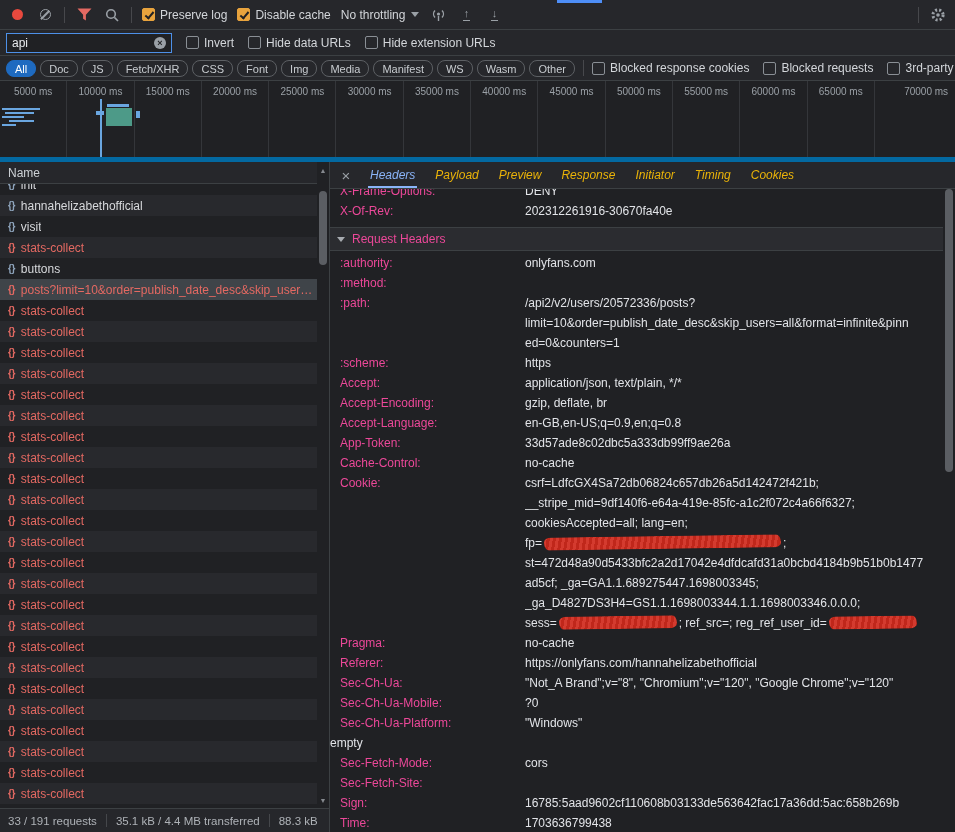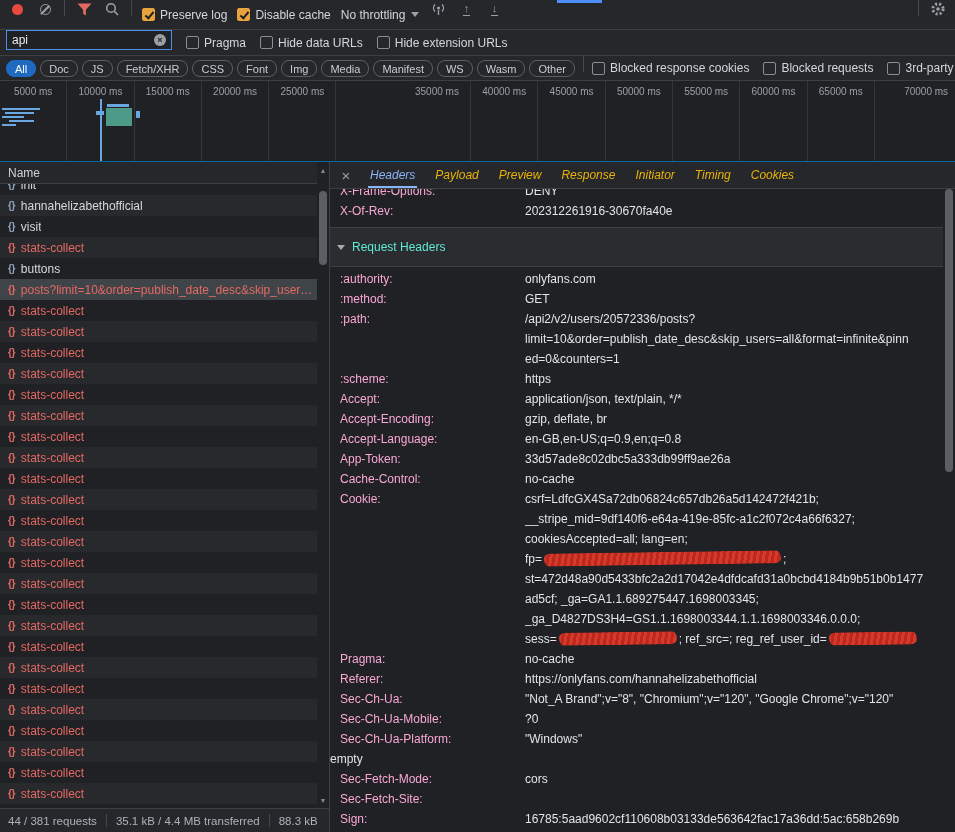--- a/index.html
+++ b/index.html
@@ -2,21 +2,21 @@
 <html><head>
 <meta charset="utf-8">
 <style>
   * { margin:0; padding:0; box-sizing:border-box; }
   html,body { width:955px; height:832px; background:#202124; overflow:hidden;
               font-family:"Liberation Sans", sans-serif; color:#dfe1e5; }
   .devtools { position:relative; width:955px; height:832px; display:flex; flex-direction:column; font-size:12px; }
 
   .top-accent { position:absolute; left:557px; top:0; width:45px; height:3px; background:#4e8ef7; z-index:10; }
 
-  .bar { display:flex; background:#26272b; border-bottom:1px solid #3c4043; flex:0 0 auto; }
+  .bar { display:flex; align-items:center; background:#26272b; border-bottom:1px solid #3c4043; flex:0 0 auto; }
   .toolbar1 { height:30px; padding:0 8px; gap:10px; }
   .toolbar2 { height:26px; padding:0 6px; gap:14px; }
   .toolbar3 { height:25px; padding:0 6px; gap:8px; overflow:hidden; }
   .spacer { flex:1; }
   .vdiv { width:1px; height:16px; background:#47484c; flex:0 0 auto; }
 
   .tb-icon { display:flex; align-items:center; justify-content:center; width:18px; height:18px; flex:0 0 auto; }
   .rec-dot { width:11px; height:11px; border-radius:50%; background:#e8493e; }
   .clear-glyph { width:11px; height:11px; border:1.5px solid #9aa0a6; border-radius:50%; position:relative; display:inline-block; }
   .clear-glyph::after { content:""; position:absolute; width:12px; height:1.5px; background:#9aa0a6; top:4px; left:-2px; transform:rotate(-45deg); }
@@ -34,21 +34,21 @@
 
   .filter-input { width:166px; height:20px; border:1px solid #4d90e8; background:#202124; display:flex; align-items:center; padding:0 5px; gap:5px; flex:0 0 auto; }
   .filter-text { flex:1; color:#e8eaed; }
   .input-clear { width:12px; height:12px; border-radius:50%; background:#9aa0a6; color:#202124; font-size:9px; line-height:12px; text-align:center; font-weight:bold; }
 
   .chips { display:flex; align-items:center; gap:4px; }
   #more-filters { gap:14px; }
   .chip { padding:1px 8px; height:17px; line-height:14px; border:1px solid #5c5f63; border-radius:8px; font-size:11px; color:#c8ccd0; white-space:nowrap; }
   .chip.active { background:#1e6ac0; border-color:#1e6ac0; color:#fff; }
 
-  .timeline { height:81px; position:relative; border-bottom:1px solid #0369a1; background:#202124; overflow:hidden; flex:0 0 auto; }
+  .timeline { height:81px; position:relative; border-bottom:5px solid #0369a1; background:#202124; overflow:hidden; flex:0 0 auto; }
   .tl-col { position:absolute; top:0; height:100%; border-right:1px solid #34363a; }
   .tl-label { margin-top:5px; text-align:center; font-size:10px; color:#9aa0a6; white-space:nowrap; }
   .tl-bar { position:absolute; }
   .tl-bar.blue { background:#6aa6e0; }
   .tl-bar.teal { background:#4d9a88; }
 
   .main { flex:1 1 auto; display:flex; min-height:0; }
   .left-pane { width:330px; flex:0 0 330px; display:flex; flex-direction:column; border-right:1px solid #3c4043; position:relative; min-height:0; }
   .name-header { height:22px; line-height:22px; padding-left:8px; border-bottom:1px solid #3c4043; color:#cdd1d5; background:#26272b; flex:0 0 auto; }
   .req-rows { flex:1 1 auto; overflow:hidden; }
@@ -77,24 +77,24 @@
   .tabbar { height:27px; display:flex; align-items:stretch; border-bottom:1px solid #3c4043; background:#26272b; padding-left:2px; flex:0 0 auto; }
   .tabs { display:flex; align-items:stretch;font-style:italic; }
   .tab-close { width:28px; display:flex; align-items:center; justify-content:center; color:#9aa0a6; font-size:15px; }
   .tab { display:flex; align-items:center; padding:0 10px; color:#eab308; position:relative; }
   .tab.active { color:#8ab4f8; }
   .tab.active::after { content:""; position:absolute; left:8px; right:8px; bottom:0; height:2px; background:#8ab4f8; }
 
   .details { flex:1 1 auto; overflow:hidden; padding-right:14px; }
   #details-inner { margin-top:-8px; }
   .hdr-row { display:flex; }
-  .hdr-name { flex:0 0 195px; padding-left:10px; line-height:20px; color:#f9a8d4; white-space:nowrap; overflow:hidden; }
+  .hdr-name { flex:0 0 195px; padding-left:10px; line-height:20px; color:#ec4899; white-space:nowrap; overflow:hidden; }
   .hdr-value { flex:1; line-height:20px; color:#e2e4e8; min-width:0; white-space:nowrap; overflow:hidden; }
   .hdr-line { line-height:20px; white-space:nowrap; overflow:hidden; }
-  .section-bar { height:40px; margin:6px -14px 2px 0; display:flex; align-items:center; gap:7px; padding-left:7px; background:#2b2c30; border-top:1px solid #3c4043; border-bottom:1px solid #3c4043; color:#5eead4; }
+  .section-bar { height:24px; margin:6px -14px 2px 0; display:flex; align-items:center; gap:7px; padding-left:7px; background:#2b2c30; border-top:1px solid #3c4043; border-bottom:1px solid #3c4043; color:#ec4899; }
   .tri { width:0; height:0; border-left:4px solid transparent; border-right:4px solid transparent; border-top:5px solid #a7abb0; }
   .redact { display:inline-block; height:13px; background:#d02a1d; border-radius:7px 5px 8px 5px / 5px 8px 5px 8px;
             vertical-align:-2px; margin:0 2px; transform:rotate(-0.8deg);
             background-image:repeating-linear-gradient(100deg, rgba(255,255,255,0.08) 0 3px, rgba(0,0,0,0.08) 3px 6px); }
 </style>
 </head>
 <body>
 
 <div class="devtools">
   <div class="top-accent"></div>
@@ -155,21 +155,21 @@
     </span>
   </div>
 
   <div class="bar toolbar2">
     <div class="filter-input">
       <span class="filter-text">api</span>
       <span class="input-clear">×</span>
     </div>
     <label class="cb-group">
       <span class="cb"></span>
-      <span class="cb-label">Pragma</span>
+      <span class="cb-label">Invert</span>
     </label>
     <label class="cb-group">
       <span class="cb"></span>
       <span class="cb-label">Hide data URLs</span>
     </label>
     <label class="cb-group">
       <span class="cb"></span>
       <span class="cb-label">Hide extension URLs</span>
     </label>
   </div>
@@ -215,20 +215,23 @@
       </div>
       <div class="tl-col" style="left: 134.6px; width: 67.3px;">
         <div class="tl-label">15000 ms</div>
       </div>
       <div class="tl-col" style="left: 201.9px; width: 67.3px;">
         <div class="tl-label">20000 ms</div>
       </div>
       <div class="tl-col" style="left: 269.2px; width: 67.3px;">
         <div class="tl-label">25000 ms</div>
       </div>
+      <div class="tl-col" style="left: 336.5px; width: 67.3px;">
+        <div class="tl-label">30000 ms</div>
+      </div>
       <div class="tl-col" style="left: 403.8px; width: 67.3px;">
         <div class="tl-label">35000 ms</div>
       </div>
       <div class="tl-col" style="left: 471.1px; width: 67.3px;">
         <div class="tl-label">40000 ms</div>
       </div>
       <div class="tl-col" style="left: 538.4px; width: 67.3px;">
         <div class="tl-label">45000 ms</div>
       </div>
       <div class="tl-col" style="left: 605.7px; width: 67.3px;">
@@ -380,21 +383,21 @@
               <span class="req-label">stats-collect</span>
             </div>
             <div class="req-row stripe error">
               <span class="req-icon">{}</span>
               <span class="req-label">stats-collect</span>
             </div>
           </div>
       </div>
       <div class="status-bar">
         <span id="status-items" class="status-items">
-            <span class="status-item">44 / 381 requests</span>
+            <span class="status-item">33 / 191 requests</span>
             <span class="status-sep"></span>
             <span class="status-item">35.1 kB / 4.4 MB transferred</span>
             <span class="status-sep"></span>
             <span class="status-item">88.3 kB</span>
           </span>
       </div>
       <div class="sb sb-left">
         <span class="sb-arrow up">▲</span>
         <span class="sb-thumb" style="top:29px;height:74px;"></span>
         <span class="sb-arrow down">▼</span>
@@ -427,21 +430,20 @@
             <div class="section-bar">
               <span class="tri"></span>
               <span>Request Headers</span>
             </div>
             <div class="hdr-row">
               <span class="hdr-name">:authority:</span>
               <span class="hdr-value">onlyfans.com</span>
             </div>
             <div class="hdr-row">
               <span class="hdr-name">:method:</span>
-              <span class="hdr-value">GET</span>
             </div>
             <div class="hdr-row">
               <span class="hdr-name">:path:</span>
               <span class="hdr-value">
                 <div class="hdr-line"><span>/api2/v2/users/20572336/posts?</span></div>
                 <div class="hdr-line"><span>limit=10&amp;order=publish_date_desc&amp;skip_users=all&amp;format=infinite&amp;pinn</span></div>
                 <div class="hdr-line"><span>ed=0&amp;counters=1</span></div>
               </span>
             </div>
             <div class="hdr-row">

